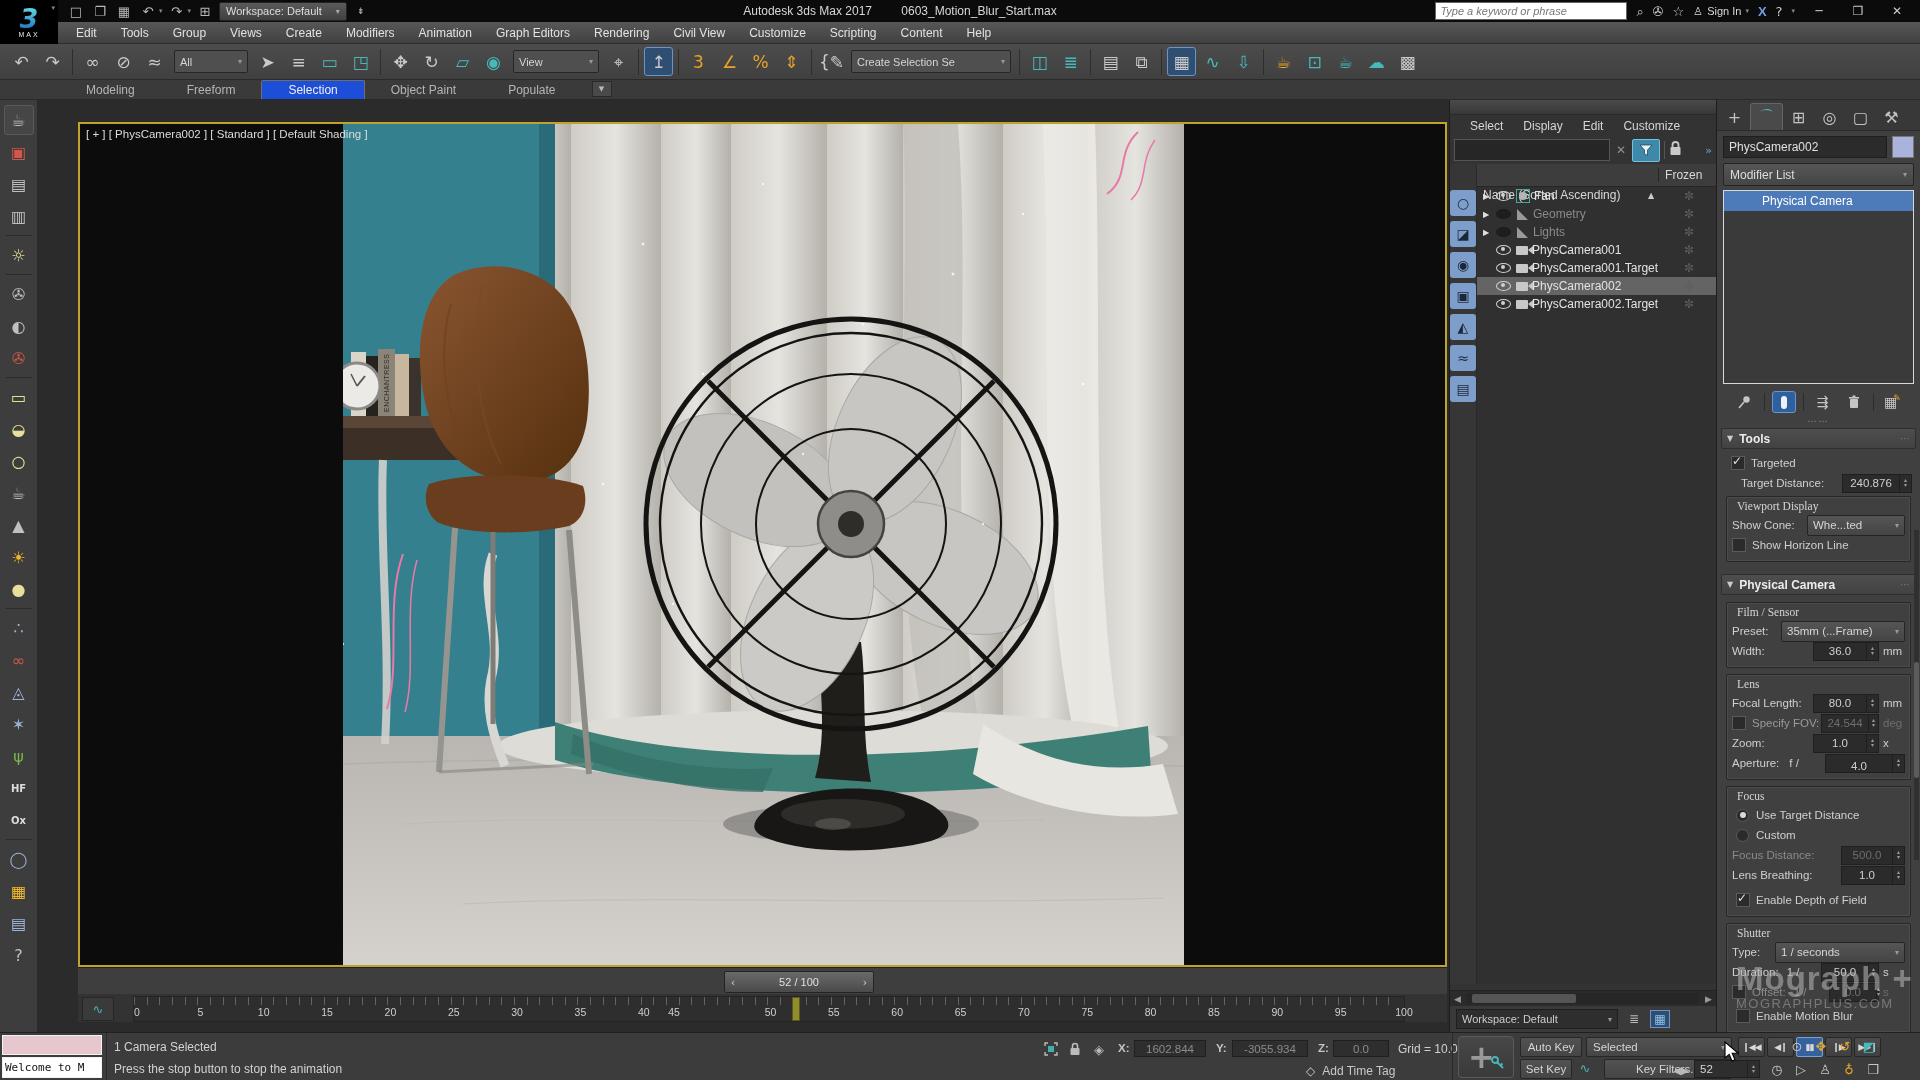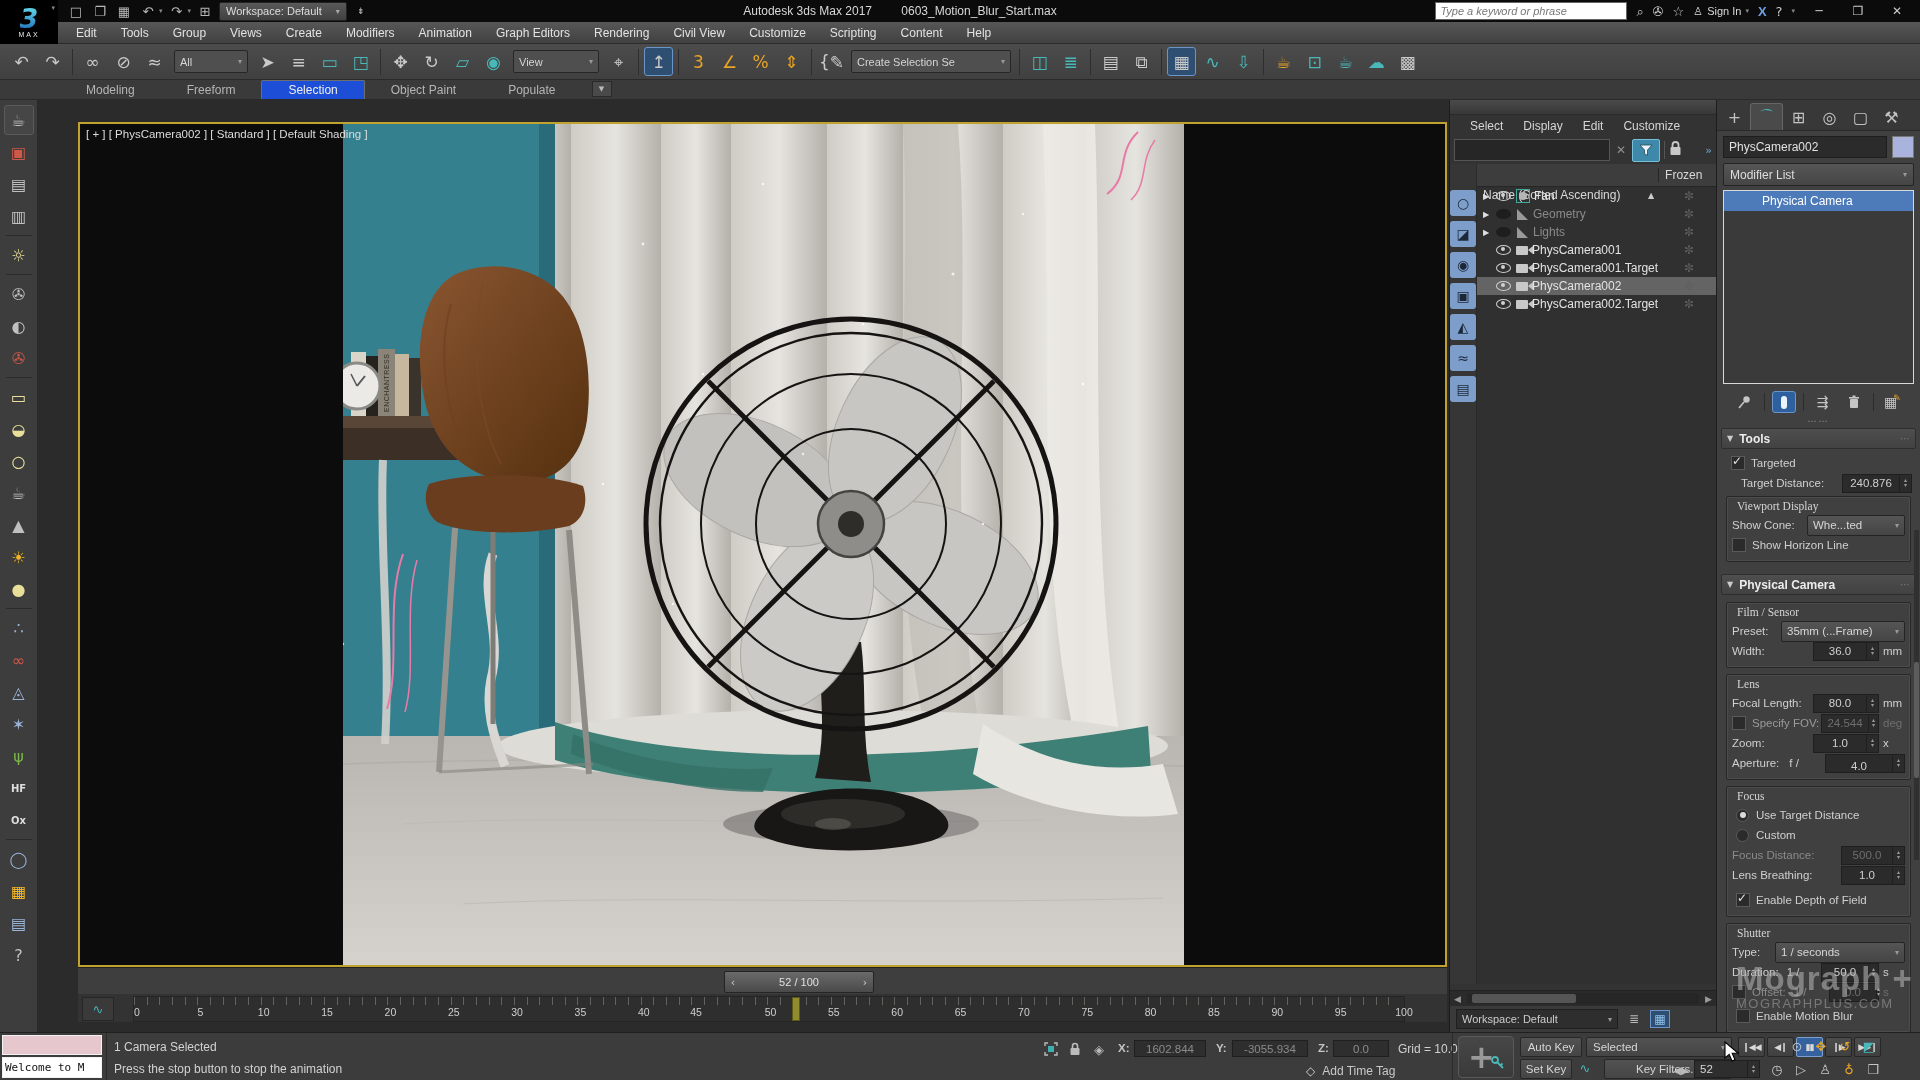--- a/index.html
+++ b/index.html
@@ -527,21 +527,21 @@
       <div class="ruler">
           <span class="ticklbl" style="left:3px">0</span>
           <span class="ticklbl" style="left:66.35px">5</span>
           <span class="ticklbl" style="left:129.7px">10</span>
           <span class="ticklbl" style="left:193.05px">15</span>
           <span class="ticklbl" style="left:256.4px">20</span>
           <span class="ticklbl" style="left:319.75px">25</span>
           <span class="ticklbl" style="left:383.1px">30</span>
           <span class="ticklbl" style="left:446.45px">35</span>
           <span class="ticklbl" style="left:509.8px">40</span>
-          <span class="ticklbl" style="left:562px">45</span>
+          <span class="ticklbl" style="left:540px">45</span>
           <span class="ticklbl" style="left:636.5px">50</span>
           <span class="ticklbl" style="left:699.85px">55</span>
           <span class="ticklbl" style="left:763.2px">60</span>
           <span class="ticklbl" style="left:826.55px">65</span>
           <span class="ticklbl" style="left:889.9px">70</span>
           <span class="ticklbl" style="left:953.25px">75</span>
           <span class="ticklbl" style="left:1016.6px">80</span>
           <span class="ticklbl" style="left:1079.95px">85</span>
           <span class="ticklbl" style="left:1143.3px">90</span>
           <span class="ticklbl" style="left:1206.65px">95</span>

